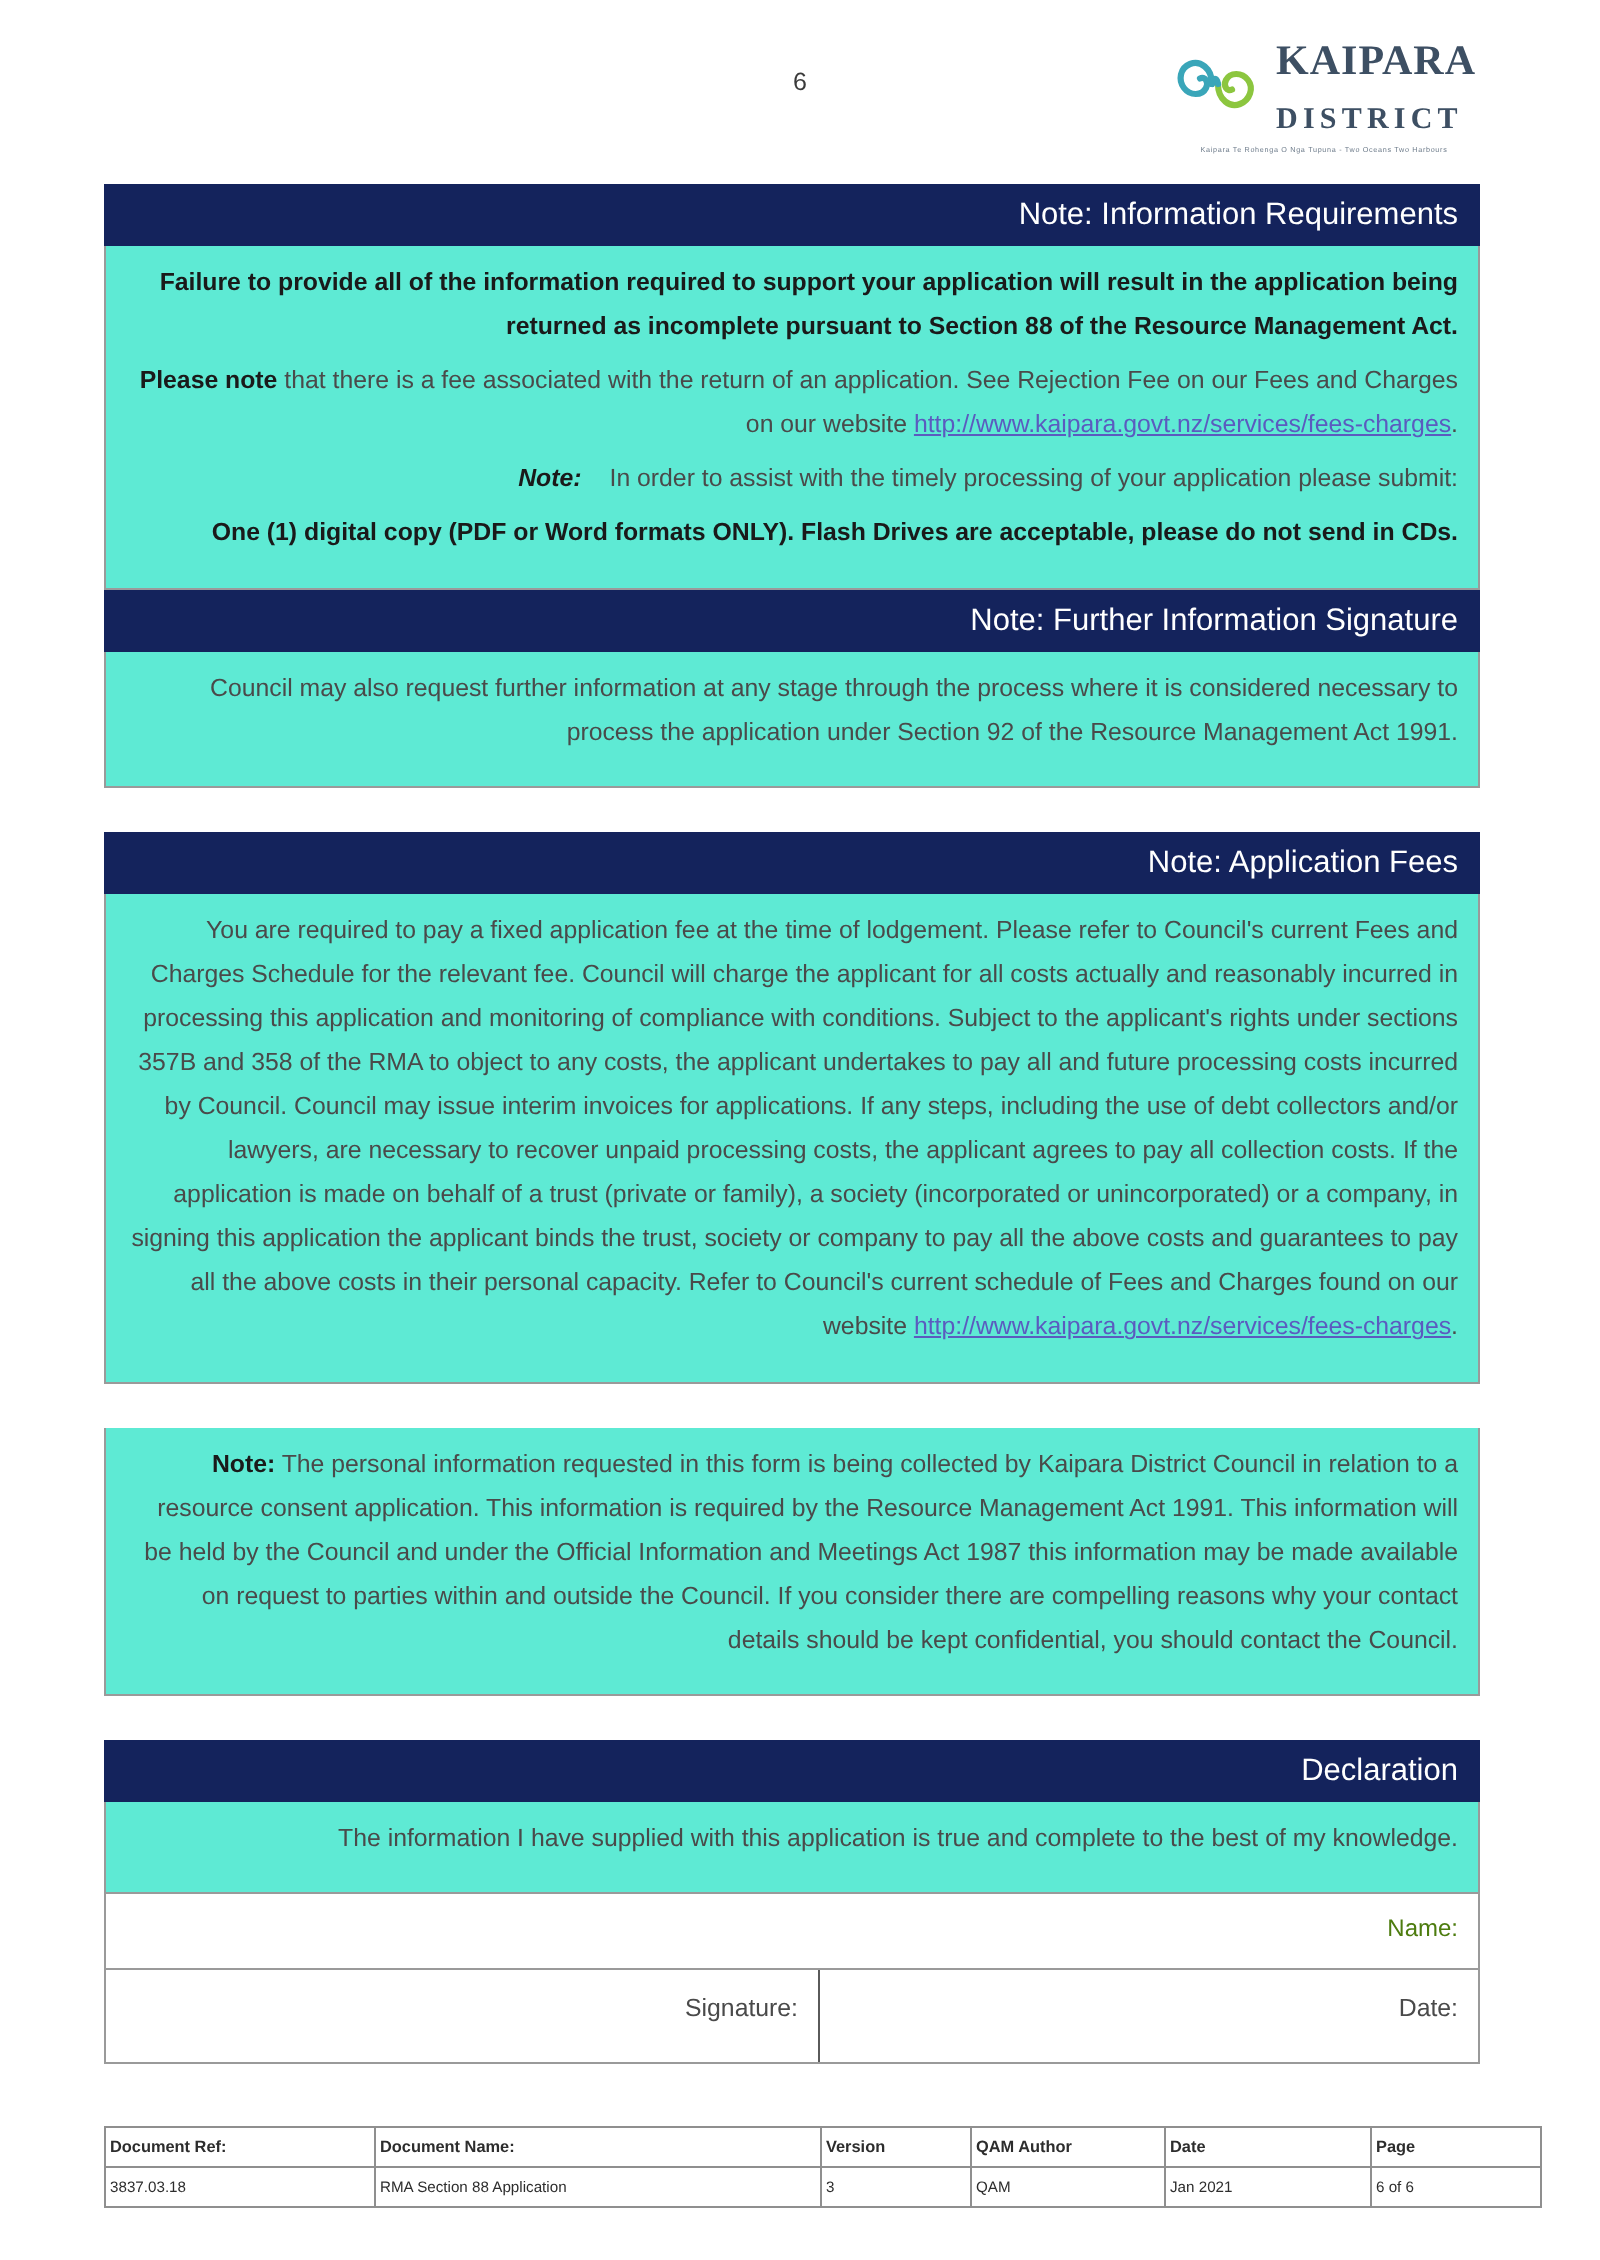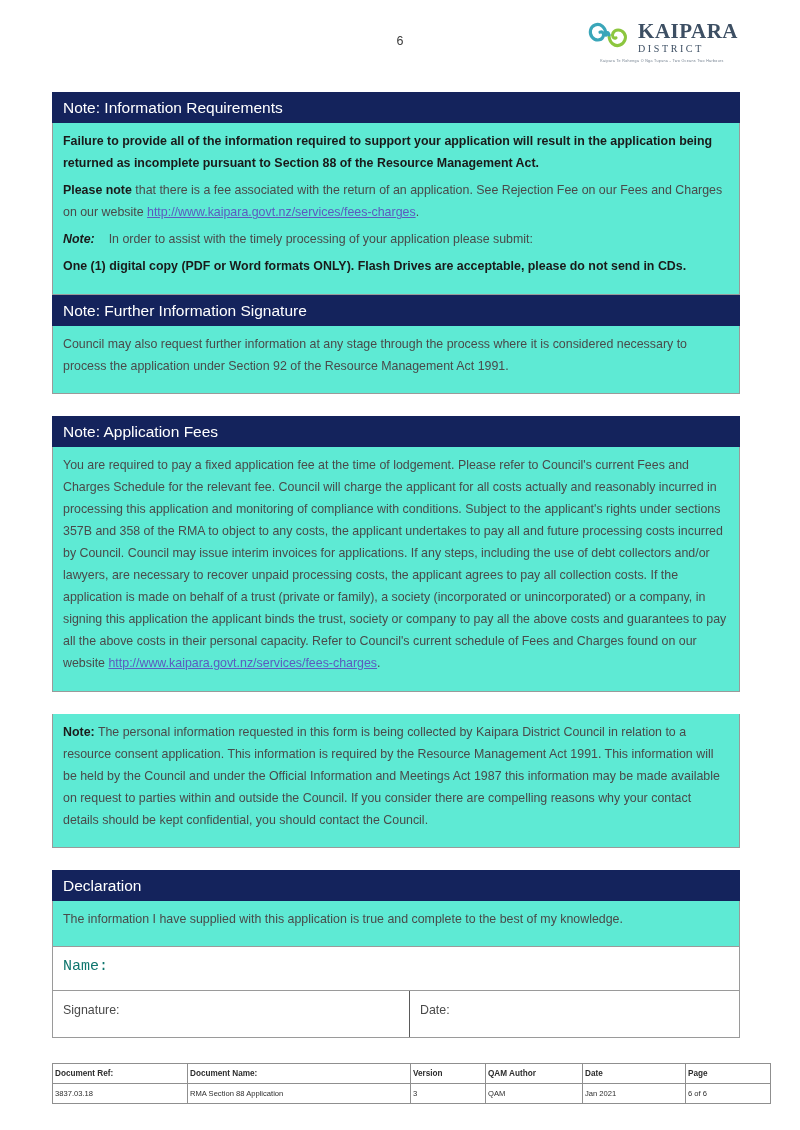--- a/index.html
+++ b/index.html
@@ -51,43 +51,43 @@
   }
   .logo-kaipara {
     font-family: "Liberation Serif", serif;
     font-size: 21px;
     font-weight: bold;
     color: #3d4f63;
     letter-spacing: 0.5px;
   }
   .logo-district {
     font-family: "Liberation Serif", serif;
-    font-size: 10px;
-    font-weight: normal;
+    font-size: 15px;
+    font-weight: bold;
     color: #3d4f63;
     letter-spacing: 2.6px;
-    margin-top: 2px;
+    margin-top: 12px;
   }
   .logo-tagline {
     margin-top: 5px;
     font-size: 3.6px;
     color: #6d7b8a;
     letter-spacing: 0.35px;
     white-space: nowrap;
   }
 
   
   .sheet {
     position: absolute;
     left: 52px;
     top: 92px;
     width: 688px;
   }
 
-  .block { margin-bottom: 0; }
+  .block { margin-bottom: 0; text-align: right; }
   .block-gap { height: 22px; }
 
   .sec-header {
     background: #14235c;
     color: #ffffff;
     font-size: 15.5px;
     padding: 6px 10px 7px 10px;
     line-height: 1.1;
     border: 1px solid #14235c;
     border-bottom: none;
@@ -113,24 +113,23 @@
     color: #5b5bbf;
     text-decoration: underline;
   }
   .gap-after-note { display: inline-block; width: 14px; }
 
   
   .decl-row {
     border: 1px solid #9a9a9a;
     border-top: none;
     padding: 7px 10px 9px 10px;
-    font-size: 15px;
+    font-size: 12px;
     line-height: 1.78;
-    color: #0f766e;
-    font-family: Liberation Mono, monospace;
+    color: #4d7c0f;
   }
   .decl-split {
     display: flex;
     border: 1px solid #9a9a9a;
     border-top: none;
   }
   .decl-cell {
     padding: 10px 10px 16px 10px;
     font-size: 12.4px;
     line-height: 1.6;

